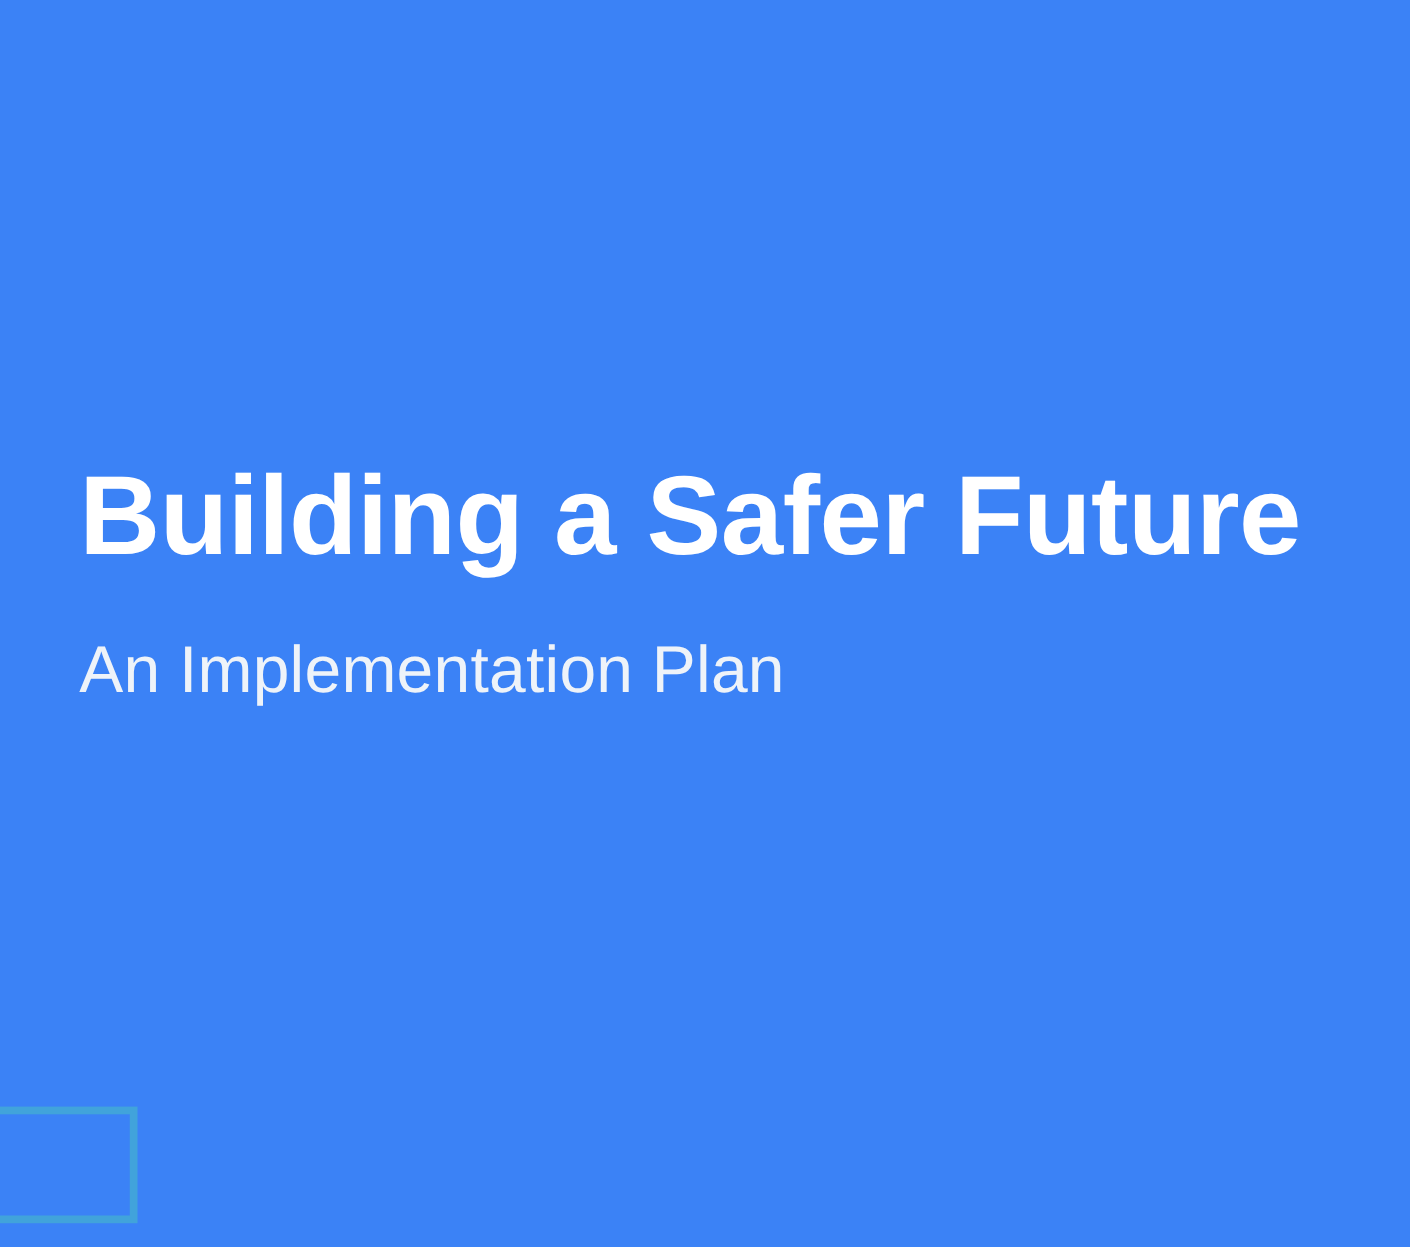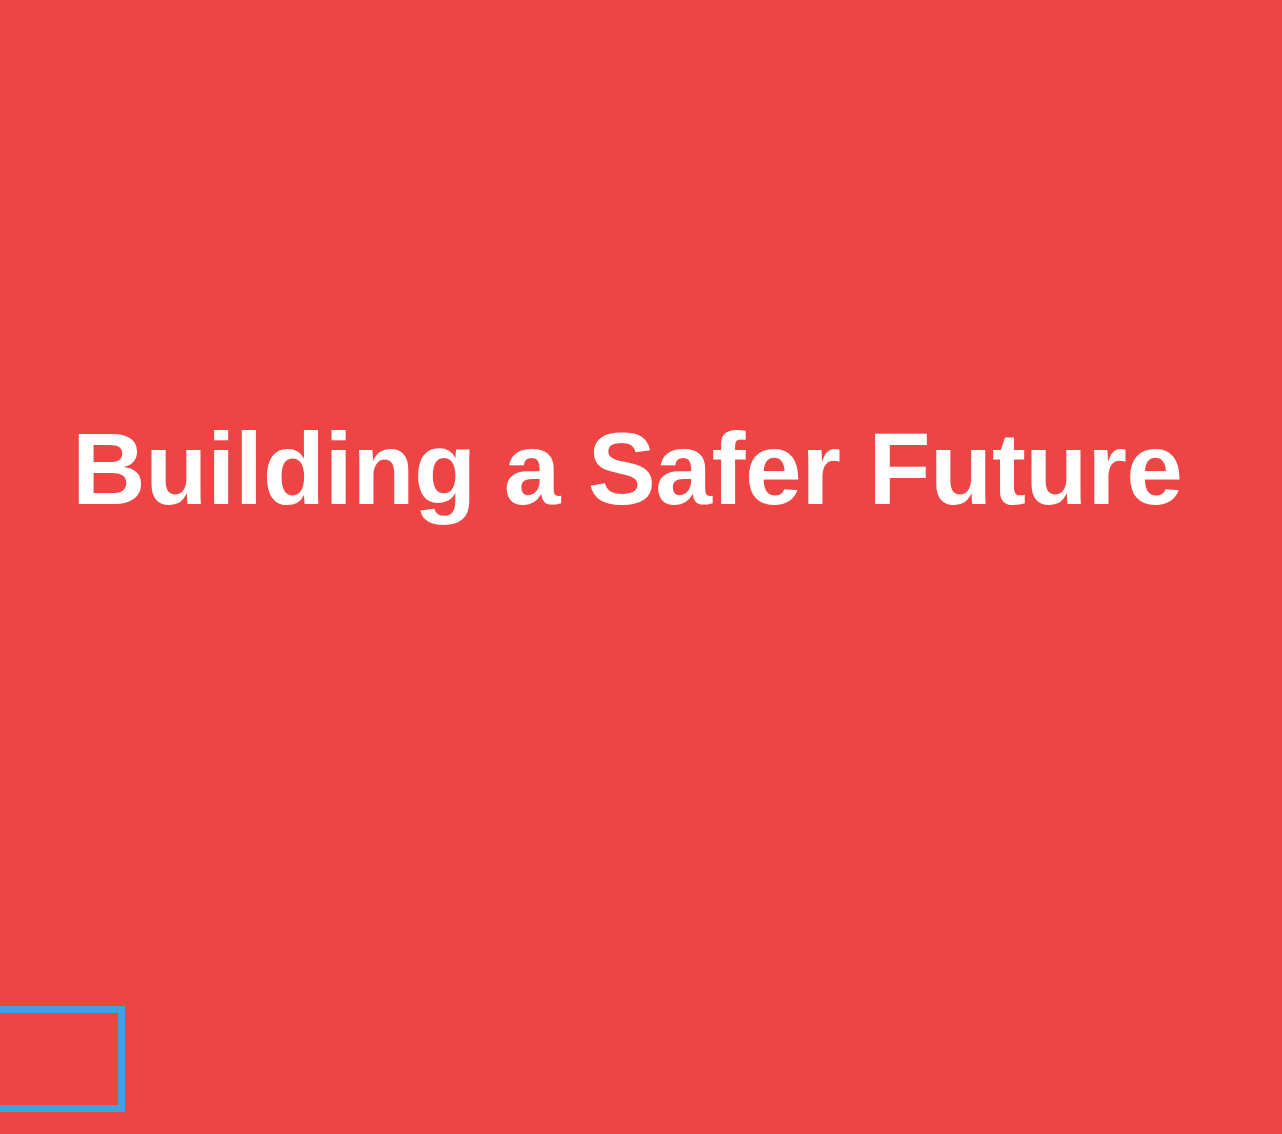--- a/index.html
+++ b/index.html
@@ -14,21 +14,21 @@
     overflow: hidden;
     font-family: "Liberation Sans", sans-serif;
     background: #17406f;
   }
 
   
   .slide {
     position: relative;
     width: 1282px;
     height: 1134px;
-    background: #ef4444;
+    background: #3b82f6;
     overflow: hidden;
   }
 
   
   .text-block {
     position: absolute;
     left: 72px;
     top: 414px;
     width: 1120px;
   }
@@ -68,17 +68,18 @@
     border: 7px solid #41a3db;
   }
 </style>
 </head>
 <body>
 
 <div class="slide">
 
   <div class="text-block">
     <h1 class="slide-title">Building a Safer Future</h1>
+    <p class="slide-subtitle">An Implementation Plan</p>
   </div>
 
   <div class="accent-rect"></div>
 
 </div>
 
 </body></html>

